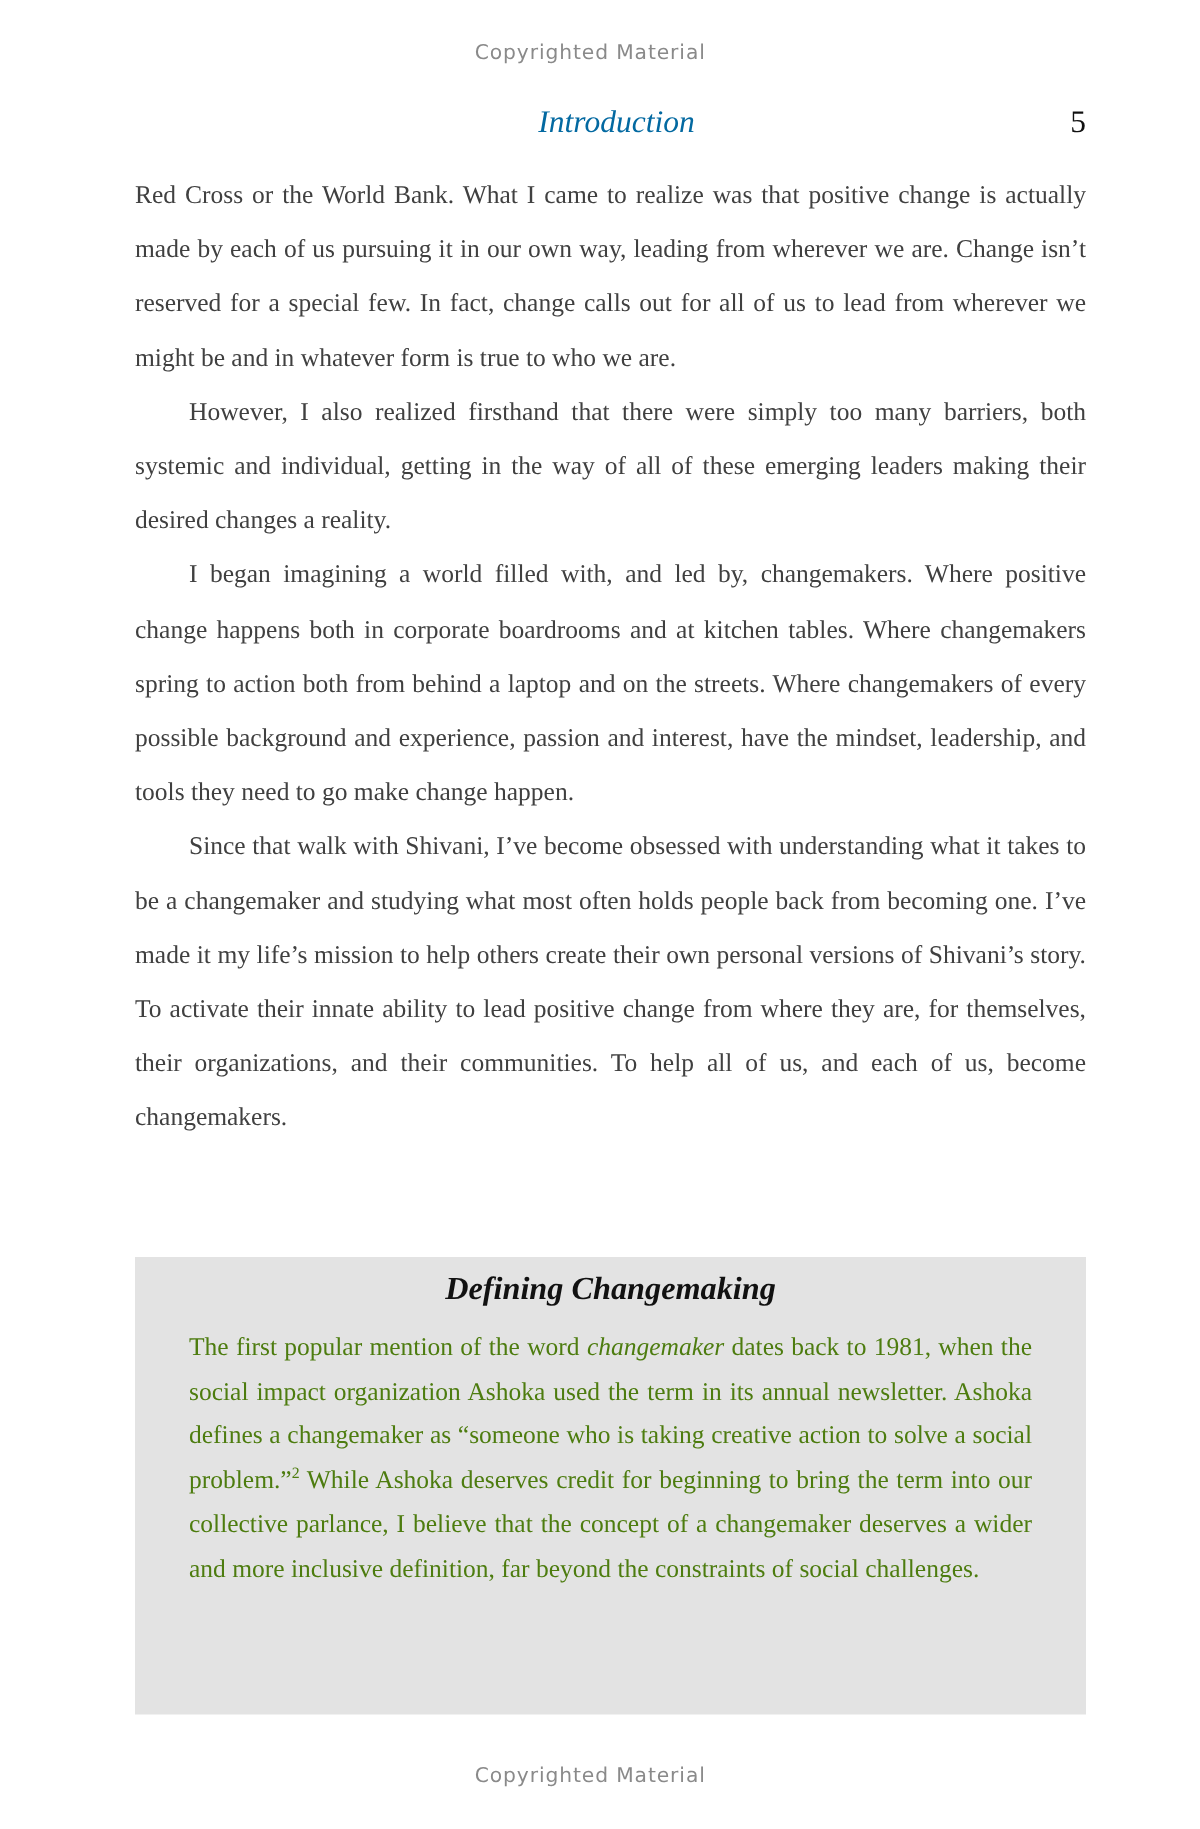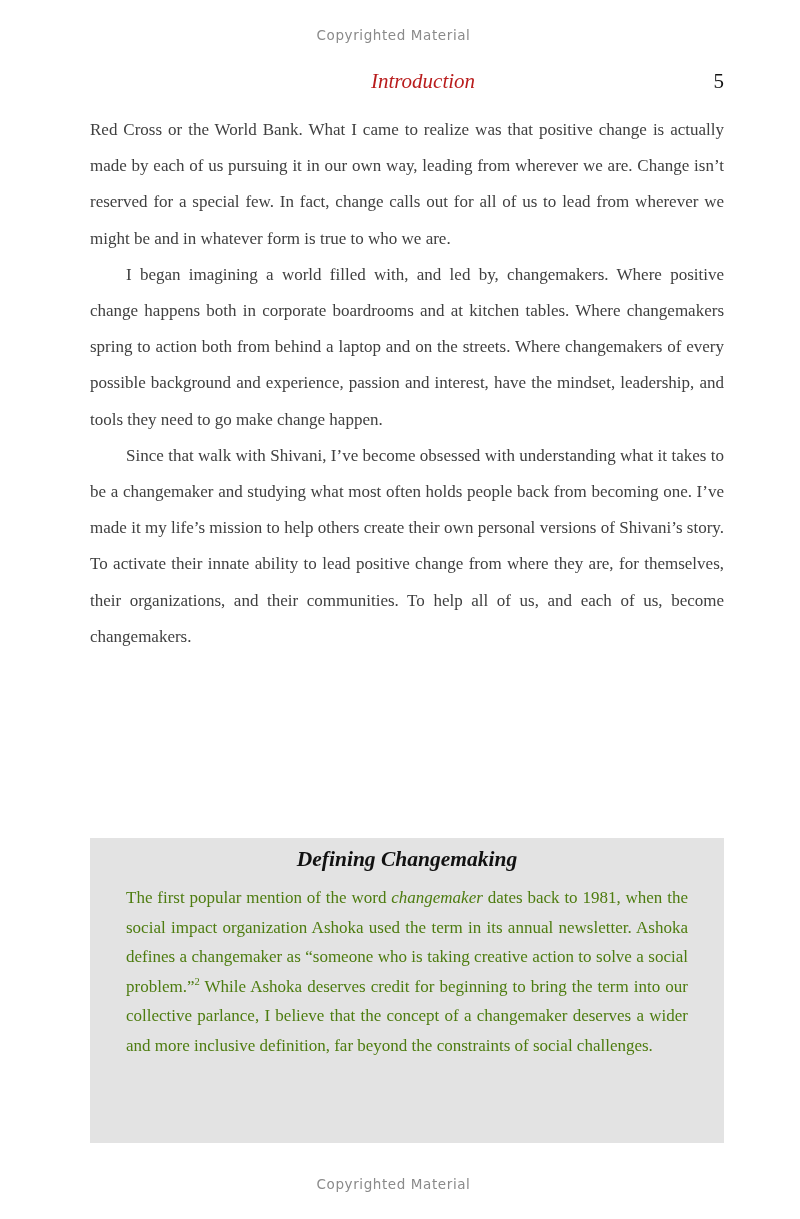--- a/index.html
+++ b/index.html
@@ -41,26 +41,26 @@
   
   .running-head {
     position: absolute;
     top: 66px;
     left: 90px;
     width: 634px;
     height: 30px;
   }
   .running-head-title {
     position: absolute;
-    left: 16px;
+    left: 4px;
     width: 634px;
     text-align: center;
     font-style: italic;
     font-size: 21px;
-    color: #b91c1c;
+    color: #0369a1;
     line-height: 30px;
   }
   .running-head-folio {
     position: absolute;
     right: 0;
     top: 0;
     font-size: 21px;
     line-height: 30px;
     color: #111111;
   }
@@ -126,20 +126,21 @@
 
   <div class="watermark watermark-top">Copyrighted Material</div>
 
   <div class="running-head">
     <div class="running-head-title">Introduction</div>
     <div class="running-head-folio">5</div>
   </div>
 
   <div class="body-block">
     <p class="para">Red Cross or the World Bank. What I came to realize was that positive change is actually made by each of us pursuing it in our own way, leading from wherever we are. Change isn’t reserved for a special few. In fact, change calls out for all of us to lead from wherever we might be and in whatever form is true to who we are.</p>
+    <p class="para indent">However, I also realized firsthand that there were simply too many barriers, both systemic and individual, getting in the way of all of these emerging leaders making their desired changes a reality.</p>
     <p class="para indent">I began imagining a world filled with, and led by, changemakers. Where positive change happens both in corporate boardrooms and at kitchen tables. Where changemakers spring to action both from behind a laptop and on the streets. Where changemakers of every possible background and experience, passion and interest, have the mindset, leadership, and tools they need to go make change happen.</p>
     <p class="para indent">Since that walk with Shivani, I’ve become obsessed with understanding what it takes to be a changemaker and studying what most often holds people back from becoming one. I’ve made it my life’s mission to help others create their own personal versions of Shivani’s story. To activate their innate ability to lead positive change from where they are, for themselves, their organizations, and their communities. To help all of us, and each of us, become changemakers.</p>
   </div>
 
   <div class="callout" style="background: rgb(227, 227, 227);">
     <h2 class="callout-title">Defining Changemaking</h2>
     <p class="callout-body">
       <span>The first popular mention of the word </span><em>changemaker</em><span> dates back to 1981, when the social impact organization Ashoka used the term in its annual newsletter. Ashoka defines a changemaker as “someone who is taking creative action to solve a social problem.”</span><sup class="fn">2</sup><span> While Ashoka deserves credit for beginning to bring the term into our collective parlance, I believe that the concept of a changemaker deserves a wider and more inclusive definition, far beyond the constraints of social challenges.</span>
     </p>
   </div>

